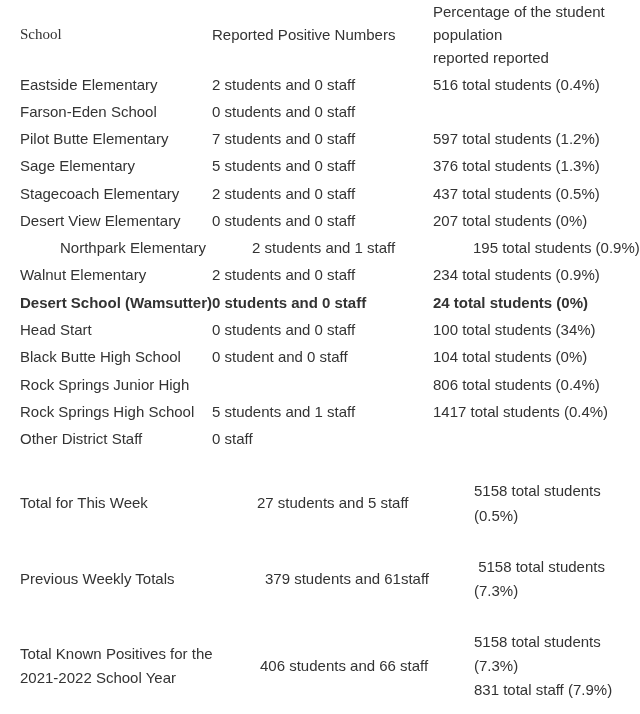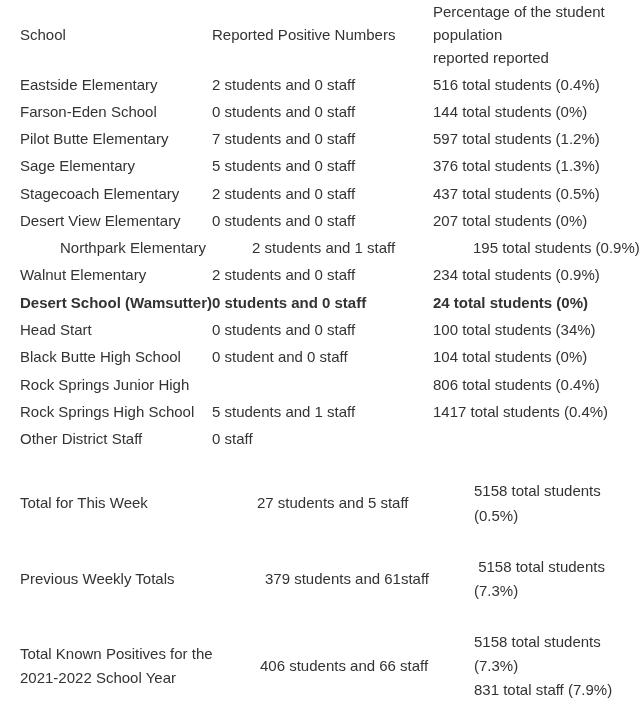--- a/index.html
+++ b/index.html
@@ -17,36 +17,35 @@
   .cell { line-height: 27px; }
   .tot { position: absolute; left: 0; width: 528px; }
   .tot .cell { line-height: 24px; white-space: nowrap; position: absolute; }
 </style>
 </head>
 <body>
 
 <div class="t1">
 
   <div class="row hdr" style="top:0;height:70px;">
-    <span class="c1 cell" style="top:23px;">School</span>
+    <span class="c1 cell" style="top:23px;font-family:Liberation Serif, serif;">School</span>
     <span class="c2 cell" style="top:23px;">Reported Positive Numbers</span>
     <span class="c3 cell" style="top:0px;">Percentage of the student</span>
     <span class="c3 cell" style="top:23px;">population</span>
     <span class="c3 cell" style="top:46px;">reported reported</span>
   </div>
 
   <div class="row" style="top:71px;">
     <span class="c1 cell">Eastside Elementary</span>
     <span class="c2 cell">2 students and 0 staff</span>
     <span class="c3 cell">516 total students  (0.4%)</span>
   </div>
   <div class="row" style="top:98px;">
     <span class="c1 cell">Farson-Eden School</span>
     <span class="c2 cell">0 students and 0 staff</span>
-    <span class="c3 cell">144 total students (0%)</span>
   </div>
   <div class="row" style="top:125px;">
     <span class="c1 cell">Pilot Butte Elementary</span>
     <span class="c2 cell">7 students and 0 staff</span>
     <span class="c3 cell">597 total students (1.2%)</span>
   </div>
   <div class="row" style="top:152px;">
     <span class="c1 cell">Sage Elementary</span>
     <span class="c2 cell">5 students and 0 staff</span>
     <span class="c3 cell">376 total students (1.3%)</span>

